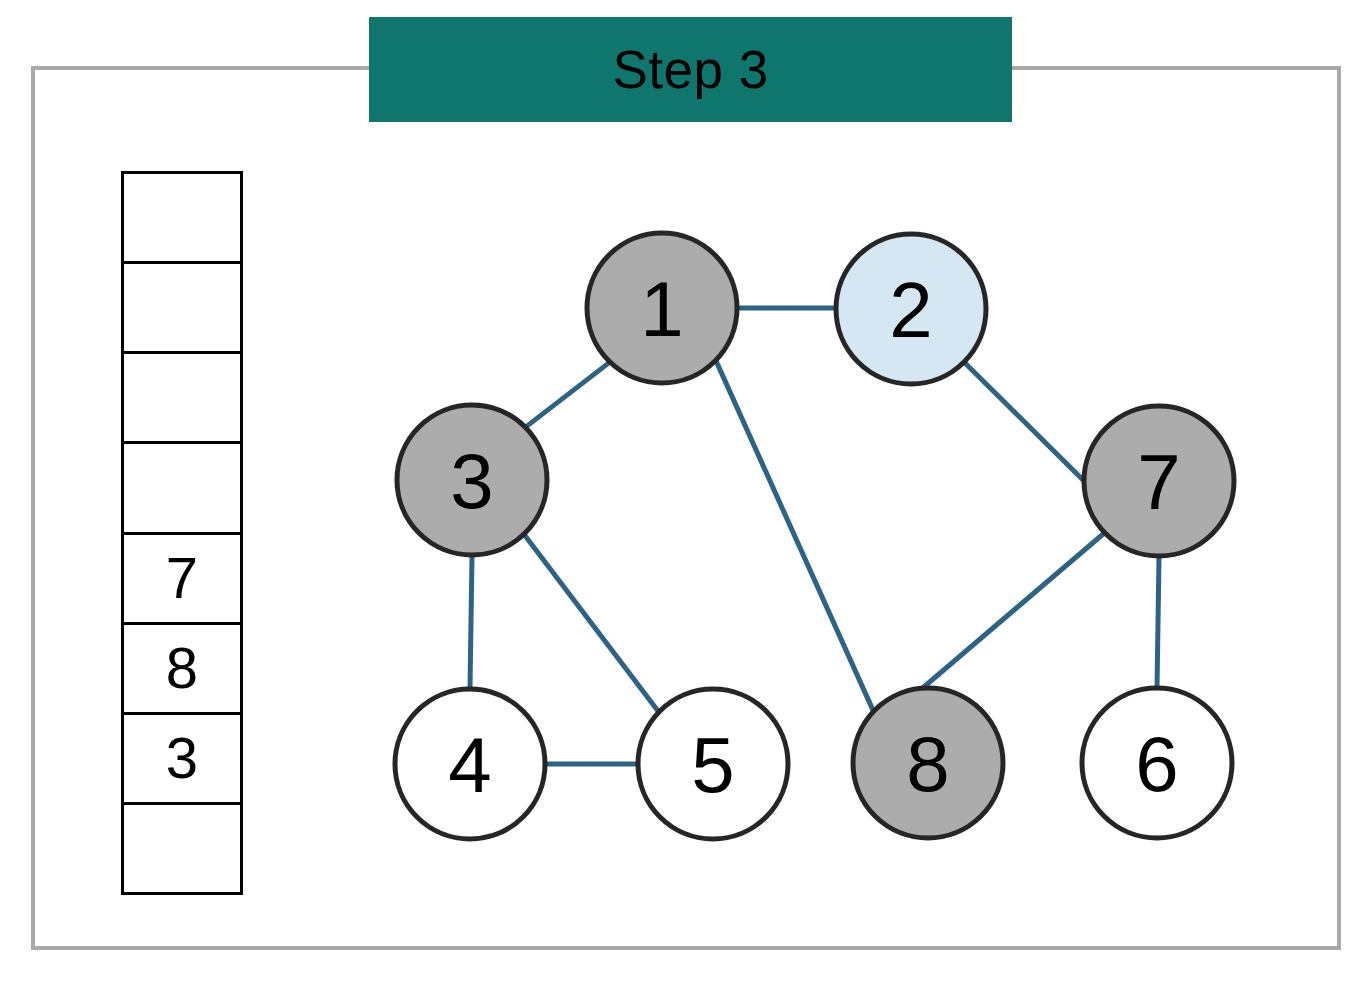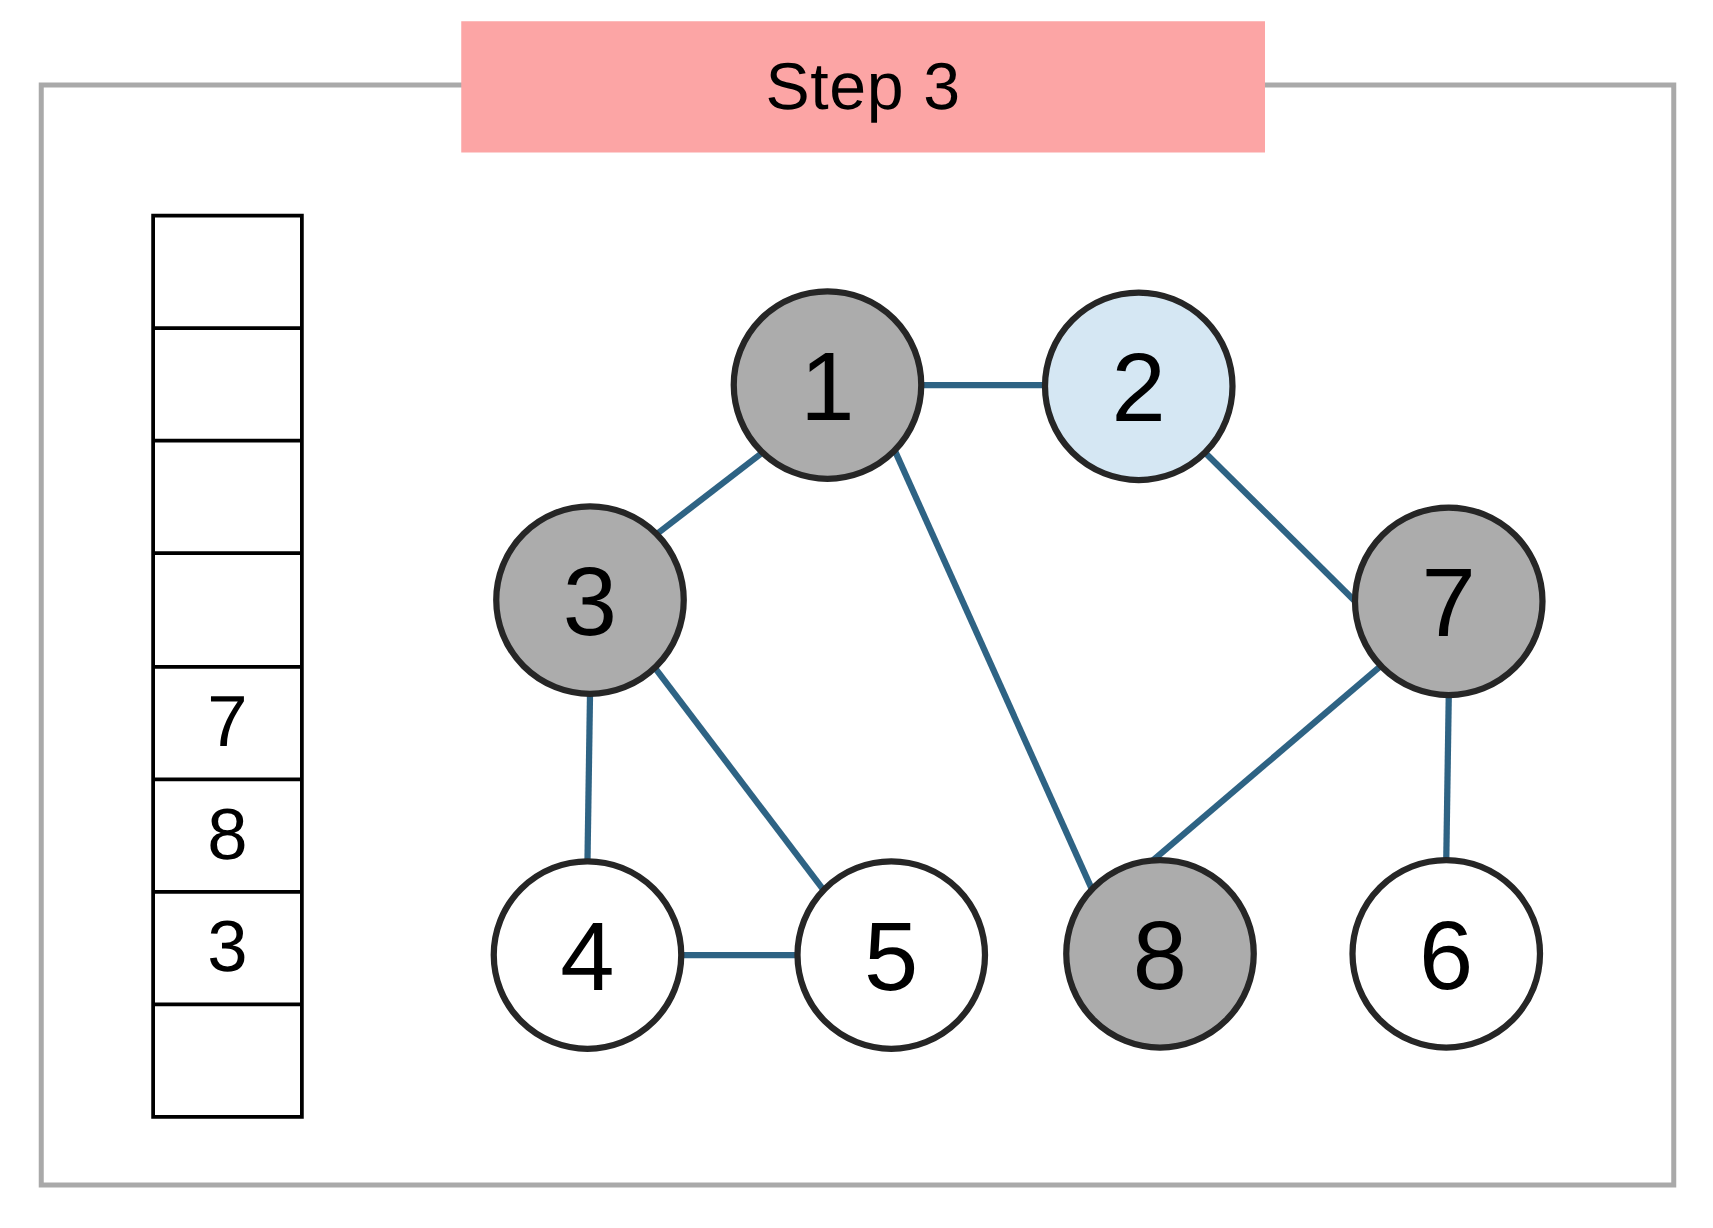--- a/index.html
+++ b/index.html
@@ -25,21 +25,21 @@
     box-sizing: border-box;
     background: transparent;
     z-index: 1;
   }
   .title-box {
     position: absolute;
     left: 369px;
     top: 17px;
     width: 643px;
     height: 105px;
-    background: #fca5a5;
+    background: #0f766e;
     display: flex;
     align-items: center;
     justify-content: center;
     z-index: 3;
   }
   .title-box span {
     font-size: 53px;
     color: #000000;
     letter-spacing: 0.5px;
   }

